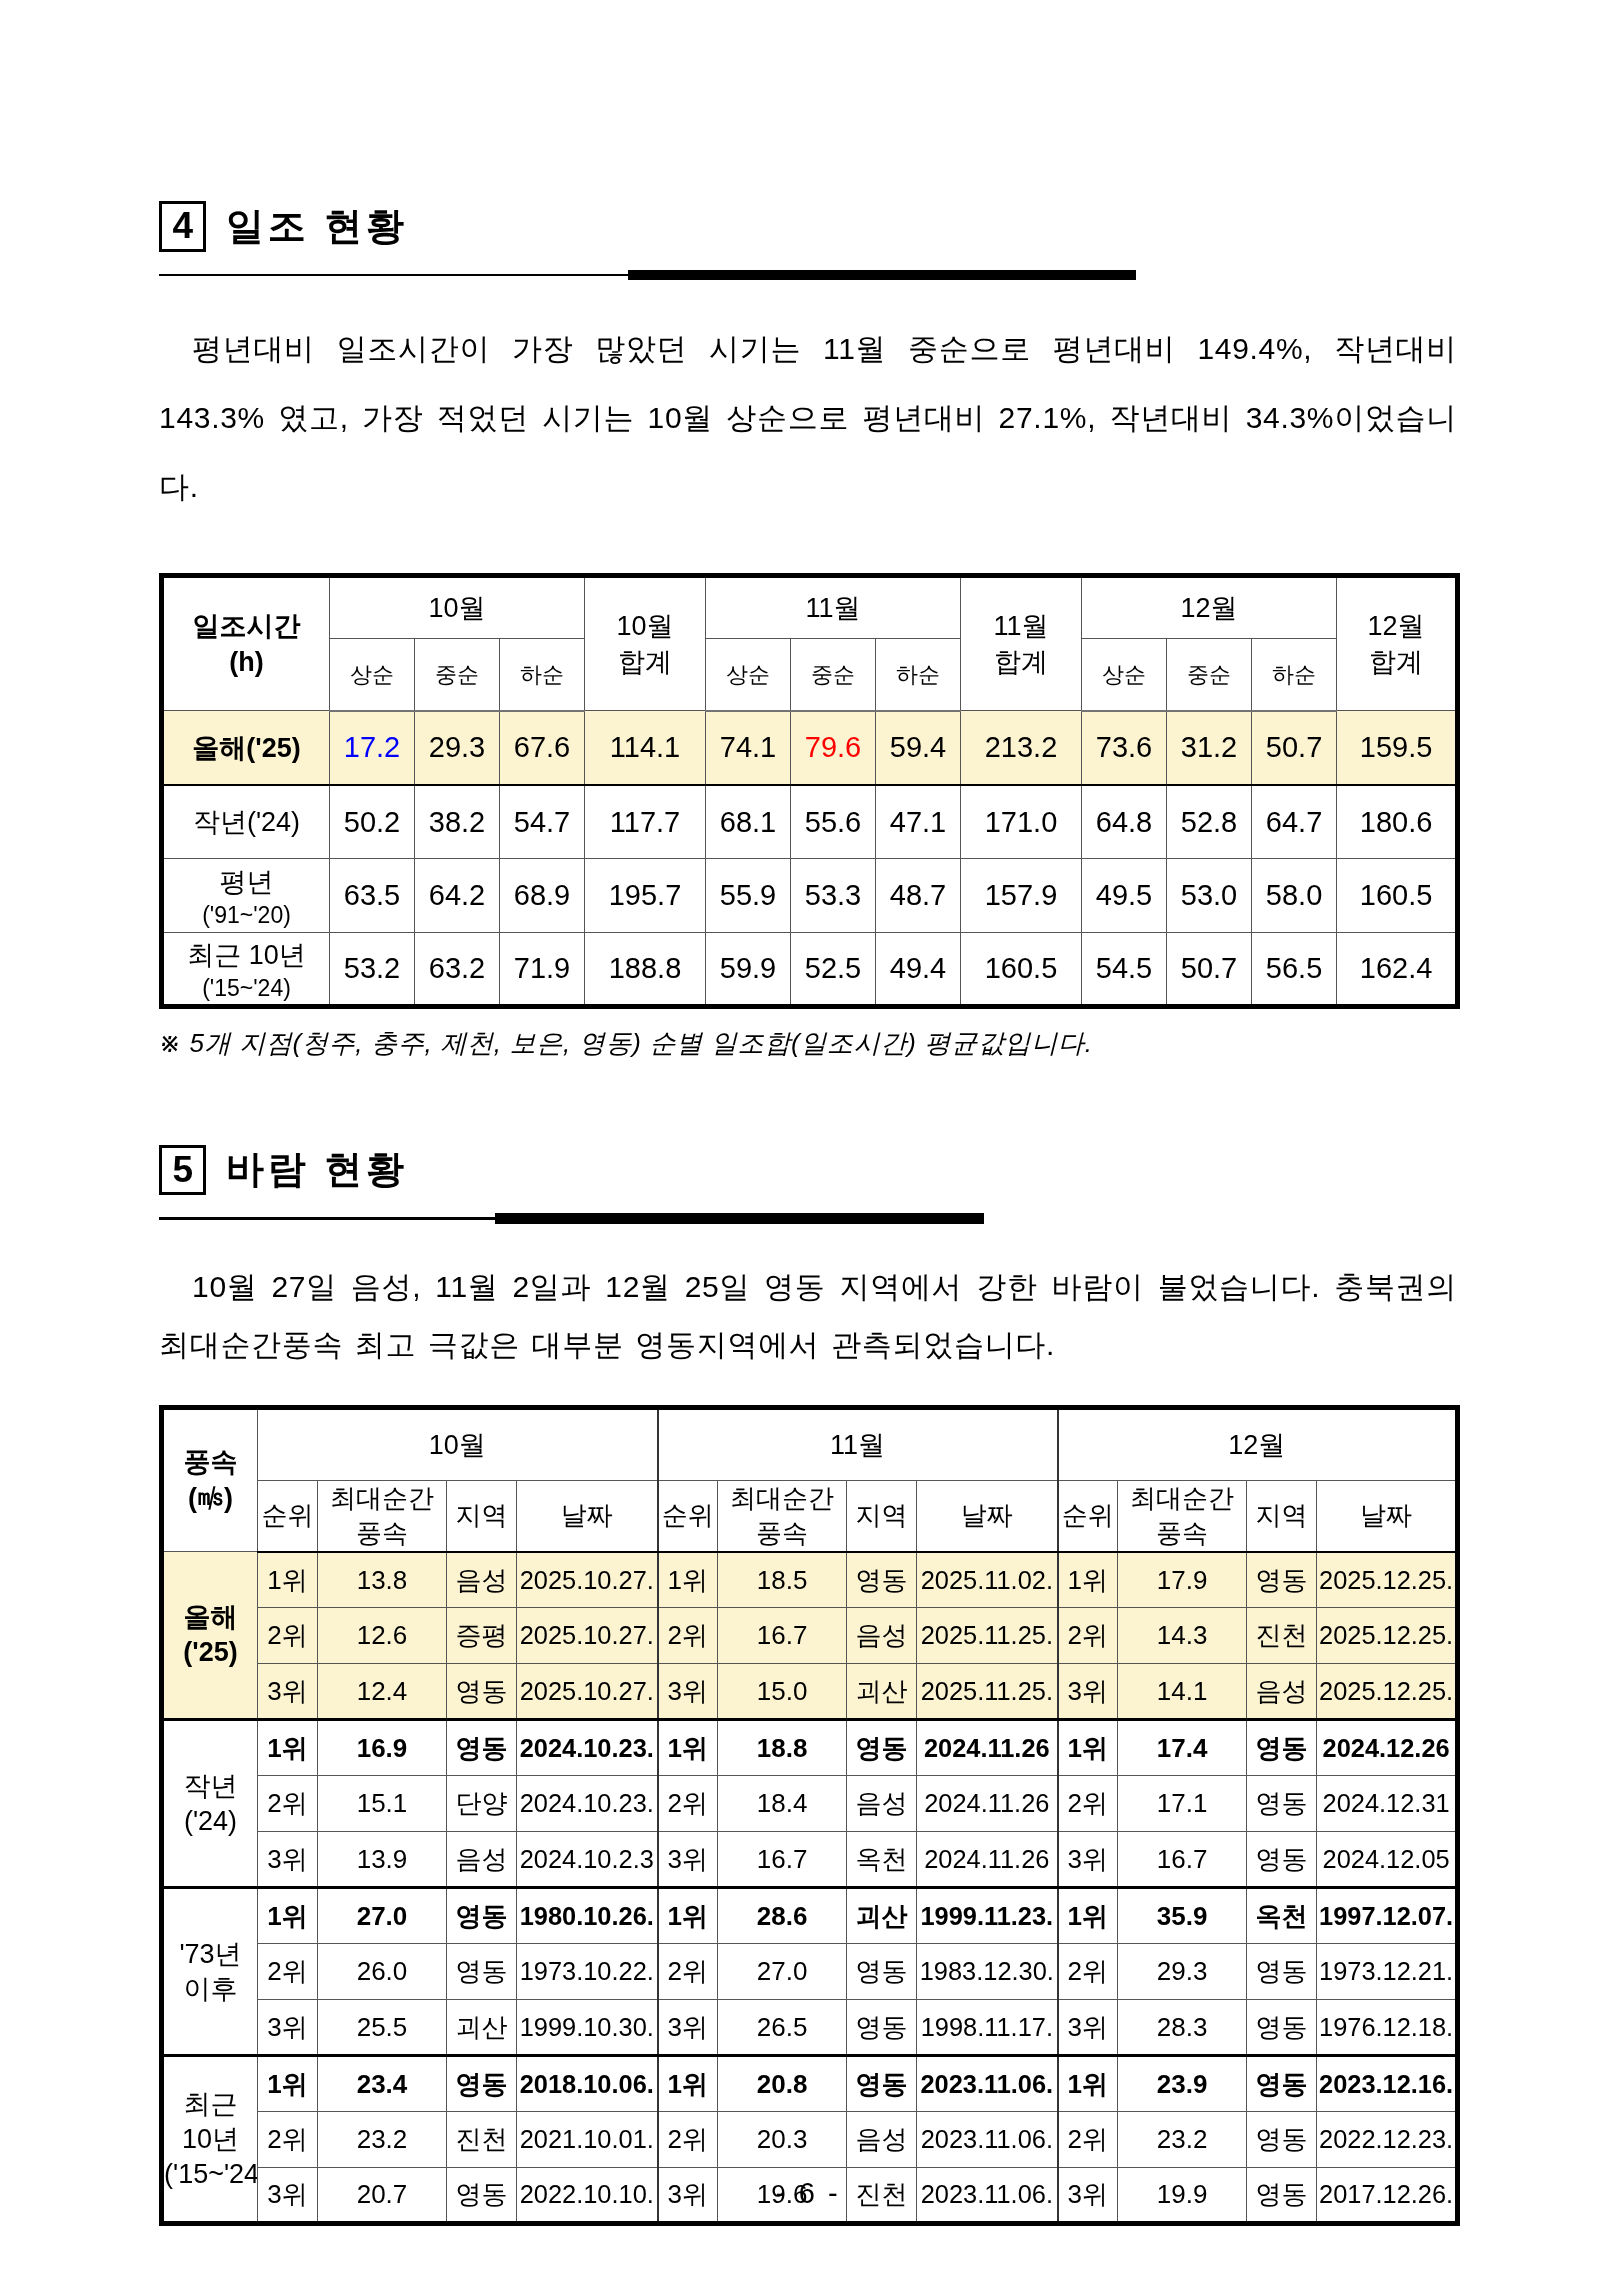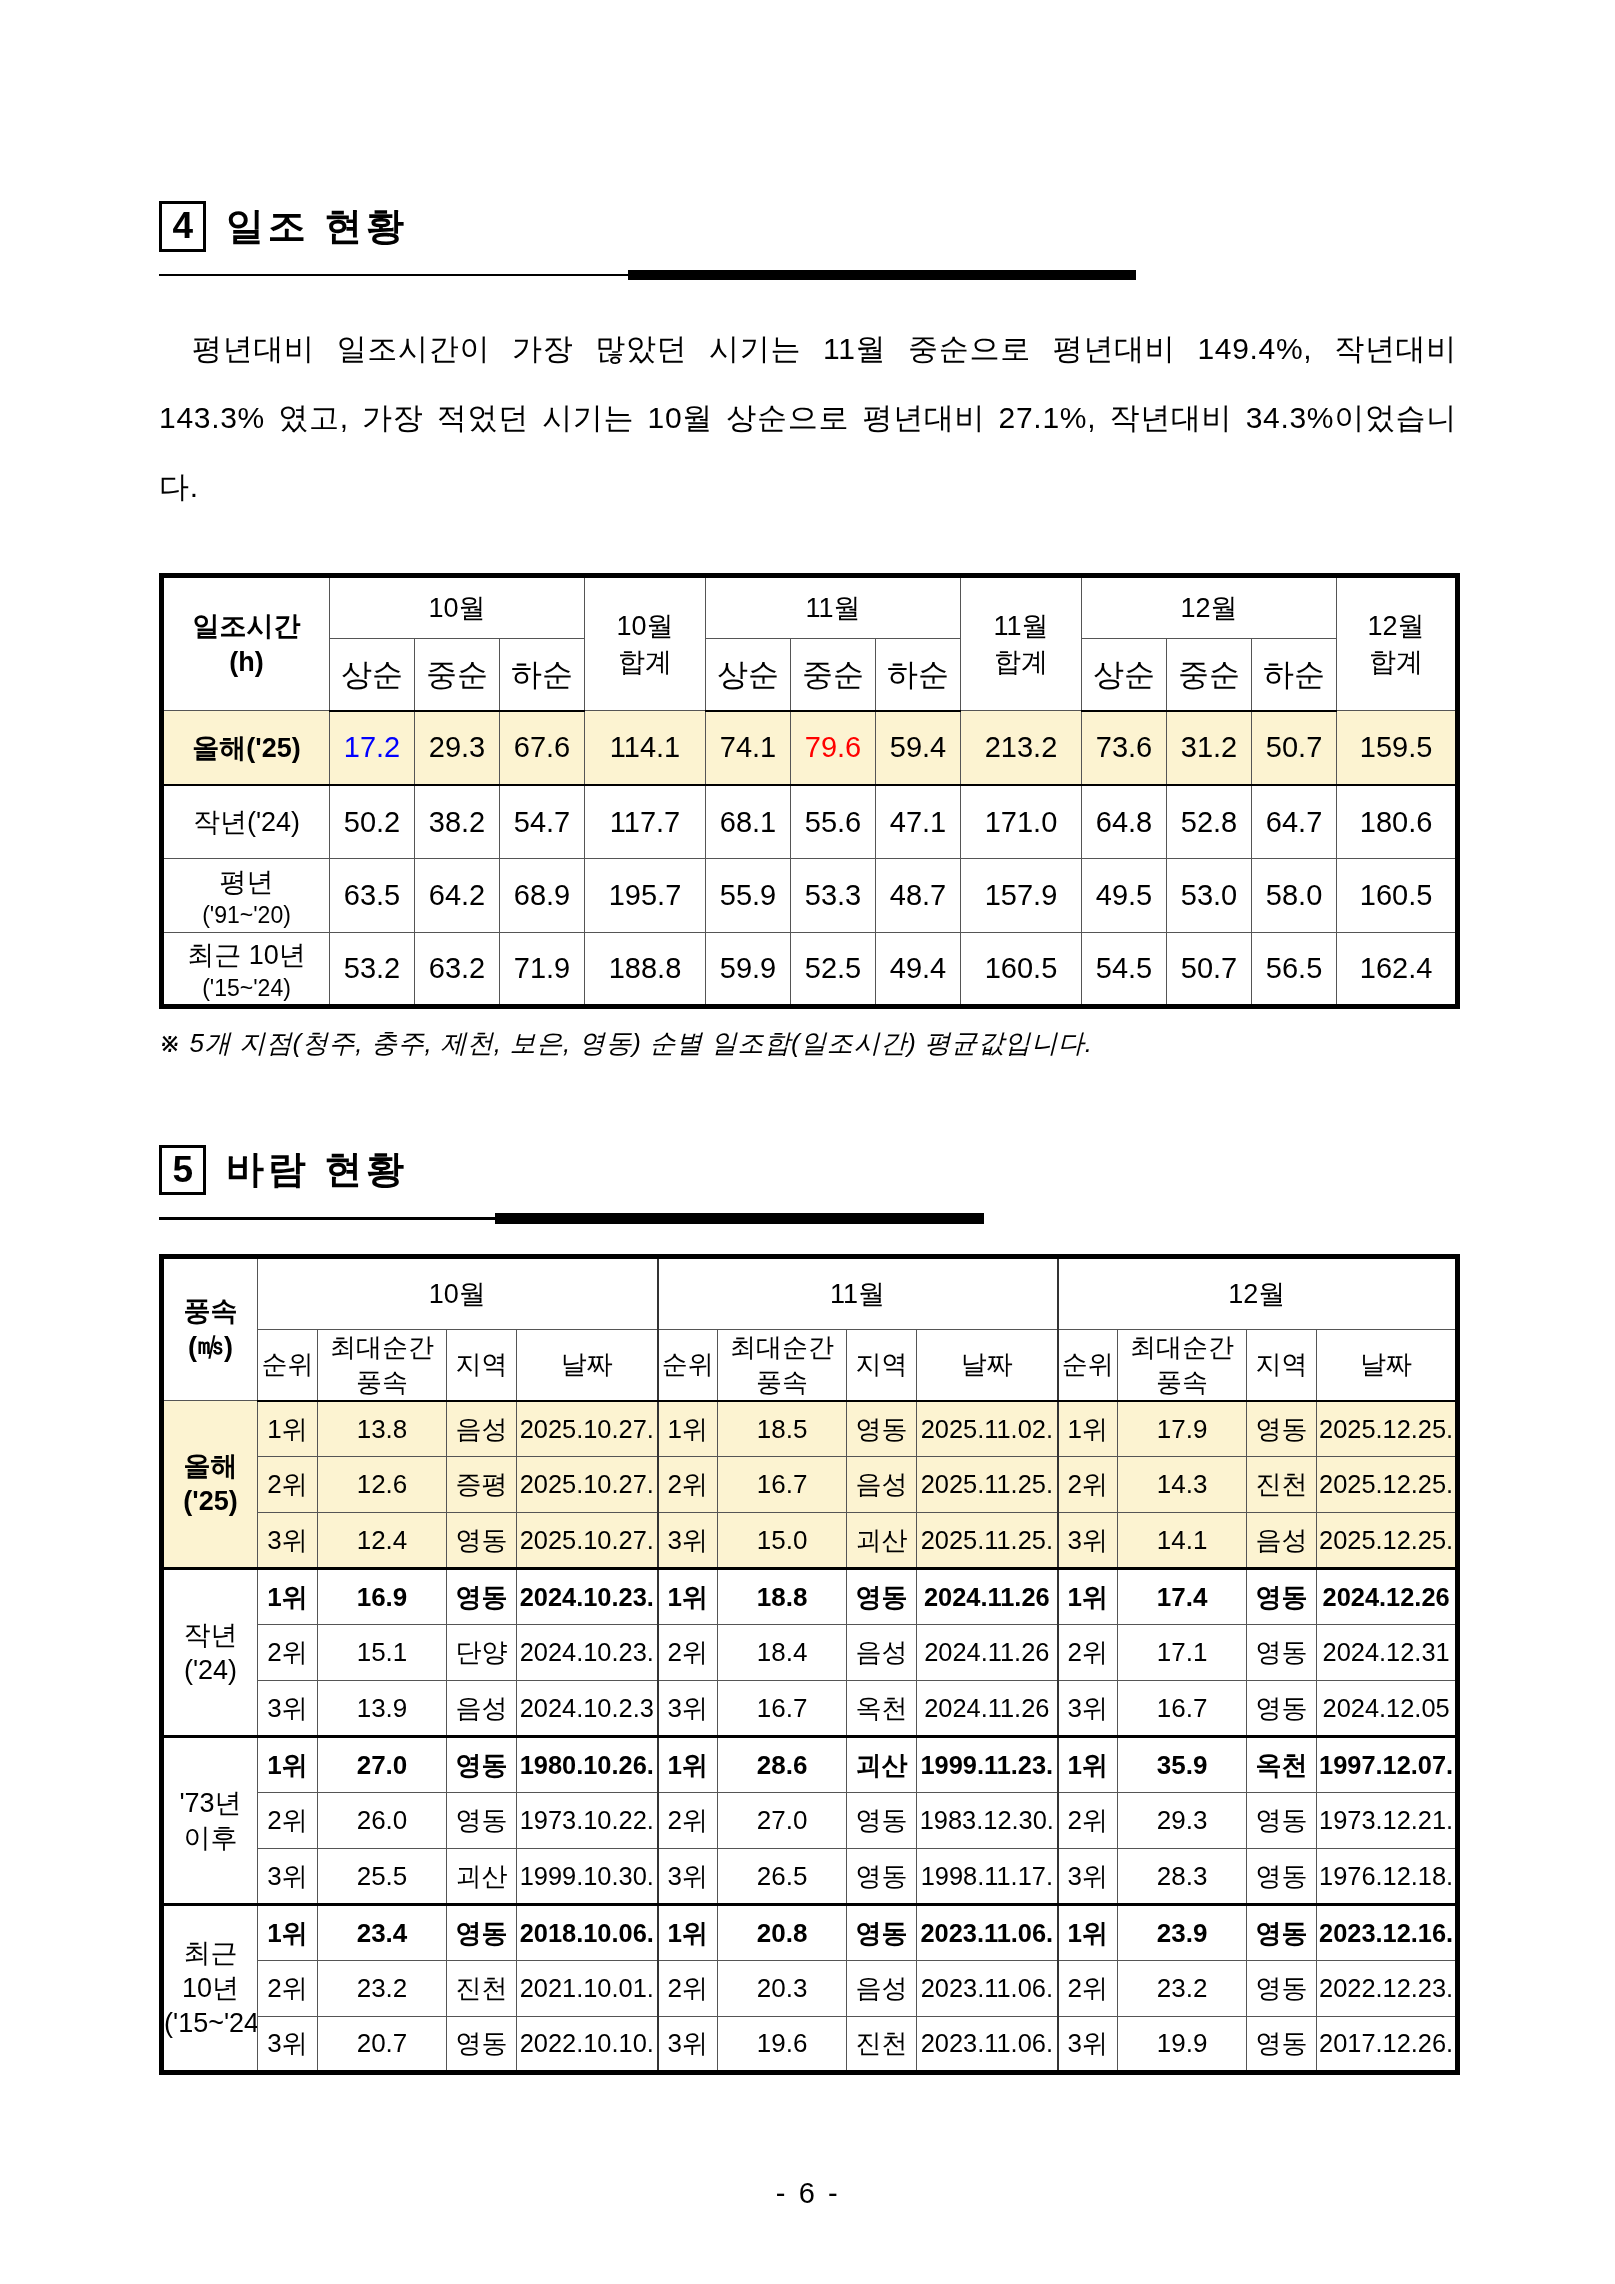--- a/index.html
+++ b/index.html
@@ -48,21 +48,21 @@
   .hl{background:var(--highlight-row);}
   .blue{color:var(--value-blue);}
   .red{color:var(--value-red);}
 
   
   .t1{margin-top:52px;border:5.2px solid #000;font-size:29px;}
   .t1 .c-label{width:168px;}
   .t1 .c-sun{width:85px;}
   .t1 .c-sum{width:121px;}
   .t1 tr.h1 th{height:63px;font-size:27px;}
-  .t1 tr.h2 th{height:72px;font-size:31px;border-bottom:2px solid #000000;}
+  .t1 tr.h2 th{height:72px;font-size:22px;border-bottom:2px solid #737373;}
   .t1 td,.t1 tbody th{height:74px;}
   .t1 .corner{font-weight:bold;font-size:27px;line-height:1.35;}
   .t1 tr.r-now td,.t1 tr.r-now th{border-bottom:2.6px solid #000;}
   .t1 .lab-sub{display:block;font-size:23px;line-height:1.1;margin-top:2.6px;}
   .t1 tbody th{font-size:27px;}
 
   
   .t2{margin-top:30px;border:5.2px solid #000;font-size:26px;}
   .t2 .c-glabel{width:96px;}
   .t2 .c-rank{width:60px;}
@@ -213,20 +213,21 @@
   <div style="margin-top:83px;">
     <div class="sec-head">
       <span class="sec-num">5</span>
       <span class="sec-title">바람 현황</span>
     </div>
     <div class="rule rule-s5">
       <span class="thin"></span>
         <span class="thick"></span>
     </div>
 
+    <p class="para para5">10월 27일 음성, 11월 2일과 12월 25일 영동 지역에서 강한 바람이 불었습니다. 충북권의 최대순간풍속 최고 극값은 대부분 영동지역에서 관측되었습니다.</p>
 
     <table class="t2">
       <colgroup>
         <col class="c-glabel">
         <col class="c-rank">
           <col class="c-speed">
           <col class="c-area">
           <col class="c-date">
         <col class="c-rank">
           <col class="c-speed">

